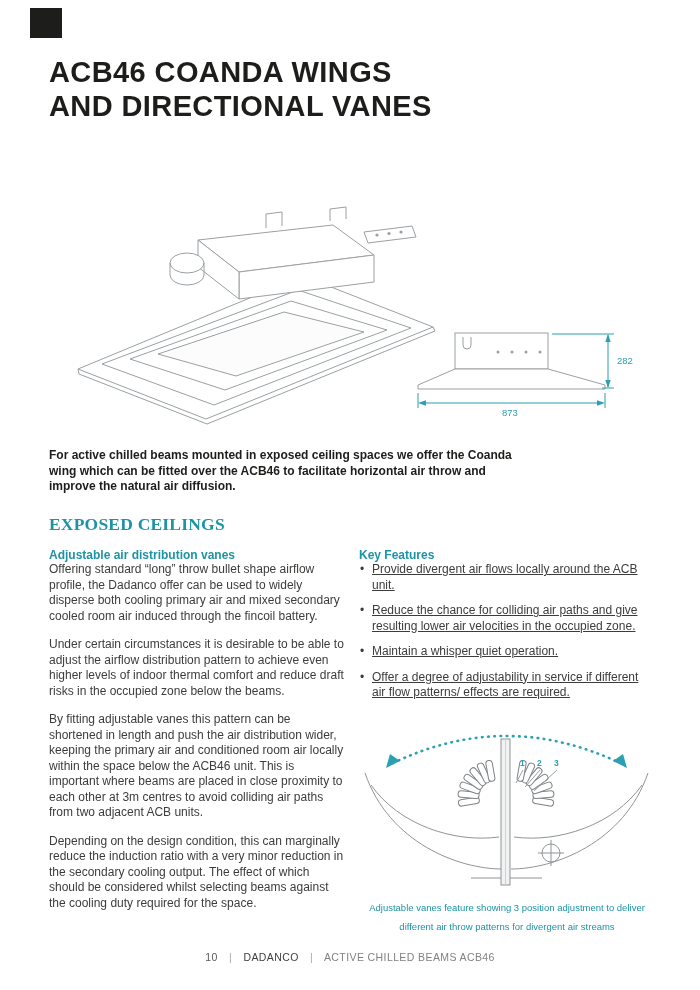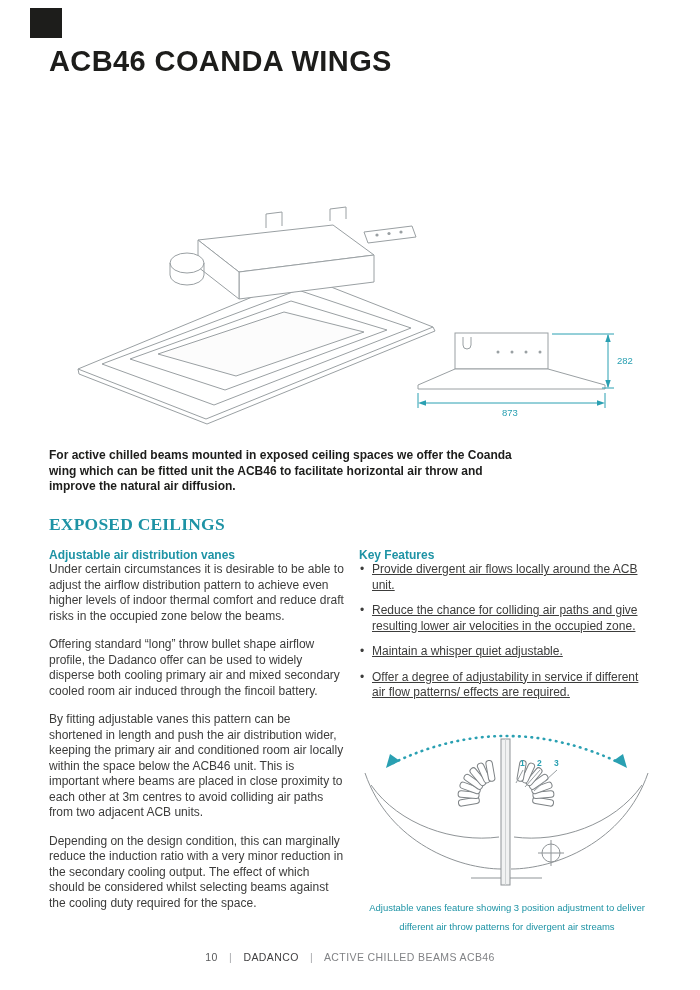--- a/index.html
+++ b/index.html
@@ -4,21 +4,21 @@
 <style>
   *{box-sizing:border-box;margin:0;padding:0}
   html,body{background:#ffffff}
   body{
     width:700px;height:990px;position:relative;overflow:hidden;
     font-family:"Liberation Sans",sans-serif;
     color:var(--text,#3c3c3b);
   }
   .logo{position:absolute;left:30px;top:8px;width:32px;height:30px;background:var(--heading,#1d1d1b)}
   .title{
-    position:absolute;left:49px;top:44px;
+    position:absolute;left:49px;top:55px;
     font-weight:700;font-size:29px;line-height:34px;letter-spacing:.4px;
     color:var(--heading,#1d1d1b);
   }
   .drawings{position:absolute;left:30px;top:206px;width:640px;height:238px}
   .intro{
     position:absolute;left:49px;top:448px;width:472px;
     font-size:12px;font-weight:700;line-height:15.5px;color:var(--heading,#1d1d1b);
   }
   .section-heading{
     position:absolute;left:49px;top:514px;
@@ -50,20 +50,21 @@
 </style>
 </head>
 <body>
 
 <div>
 
   <div class="logo"></div>
 
   <h1 class="title">
     <span>ACB46 COANDA WINGS</span><br>
+    <span>AND DIRECTIONAL VANES</span>
   </h1>
 
   <svg class="drawings" viewBox="0 0 640 238">
 
     <g stroke="#9aa0a3" fill="#ffffff" stroke-width="1" stroke-linejoin="round">
       <polygon points="48,163 273,70 403,121 176,213"></polygon>
       <path d="M48,163 L49,168 L177,218 L405,125 L403,121" fill="none"></path>
       <polygon points="72,158 268,84 381,122 184,199"></polygon>
       <polygon points="100,153 261,95 357,124 195,184"></polygon>
       <polygon points="128,148 254,106 334,126 206,170" fill="#fcfcfc"></polygon>
@@ -105,40 +106,40 @@
     <g fill="#2aa0b2" stroke="none">
       <polygon points="578,128 575.3,136 580.7,136"></polygon>
       <polygon points="578,182 575.3,174 580.7,174"></polygon>
       <polygon points="388,197 396,194.3 396,199.7"></polygon>
       <polygon points="575,197 567,194.3 567,199.7"></polygon>
       <text x="587" y="158" font-size="9.5">282</text>
       <text x="472" y="210" font-size="9.5">873</text>
     </g>
   </svg>
 
-  <p class="intro">For active chilled beams mounted in exposed ceiling spaces we offer the Coanda wing which can be fitted unit the ACB46 to facilitate horizontal air throw and improve the natural air diffusion.</p>
+  <p class="intro">For active chilled beams mounted in exposed ceiling spaces we offer the Coanda wing which can be fitted over the ACB46 to facilitate horizontal air throw and improve the natural air diffusion.</p>
 
   <h2 class="section-heading">EXPOSED CEILINGS</h2>
 
   <div class="columns">
 
     <div class="col">
       <div class="col-sub">Adjustable air distribution vanes</div>
+      <p>Offering standard “long” throw bullet shape airflow profile, the Dadanco offer can be used to widely disperse both cooling primary air and mixed secondary cooled room air induced through the fincoil battery.</p>
       <p>Under certain circumstances it is desirable to be able to adjust the airflow distribution pattern to achieve even higher levels of indoor thermal comfort and reduce draft risks in the occupied zone below the beams.</p>
-      <p>Offering standard “long” throw bullet shape airflow profile, the Dadanco offer can be used to widely disperse both cooling primary air and mixed secondary cooled room air induced through the fincoil battery.</p>
       <p>By fitting adjustable vanes this pattern can be shortened in length and push the air distribution wider, keeping the primary air and conditioned room air locally within the space below the ACB46 unit. This is important where beams are placed in close proximity to each other at 3m centres to avoid colliding air paths from two adjacent ACB units.</p>
       <p>Depending on the design condition, this can marginally reduce the induction ratio with a very minor reduction in the secondary cooling output. The effect of which should be considered whilst selecting beams against the cooling duty required for the space.</p>
     </div>
 
     <div class="col">
       <div class="col-sub">Key Features</div>
       <ul class="bullets">
         <li>Provide divergent air flows locally around the ACB unit.</li>
         <li>Reduce the chance for colliding air paths and give resulting lower air velocities in the occupied zone.</li>
-        <li>Maintain a whisper quiet adjustable.</li>
+        <li>Maintain a whisper quiet operation.</li>
         <li>Offer a degree of adjustability in service if different air flow patterns/ effects are required.</li>
       </ul>
 
       
       <svg class="vane-figure" viewBox="0 0 295 165">
 
         <g>
           <path d="M34,38 Q147,-16 261,38" stroke="#2aa0b2" stroke-width="2.6" fill="none" stroke-dasharray="0.6,5.6" stroke-linecap="round"></path>
           <polygon points="27,43 31,29 41,36" fill="#2aa0b2"></polygon>
           <polygon points="268,43 264,29 254,36" fill="#2aa0b2"></polygon>

